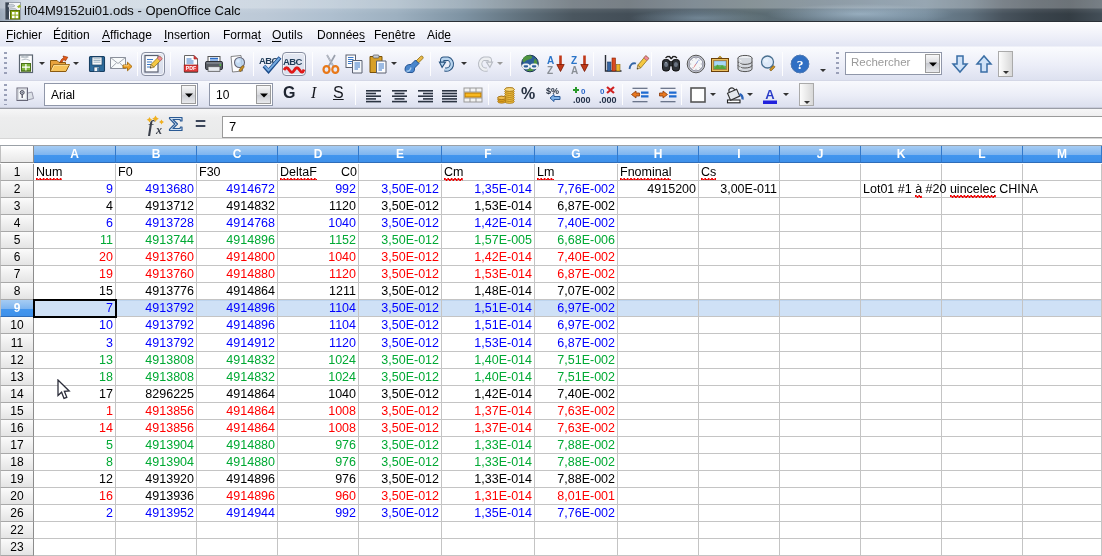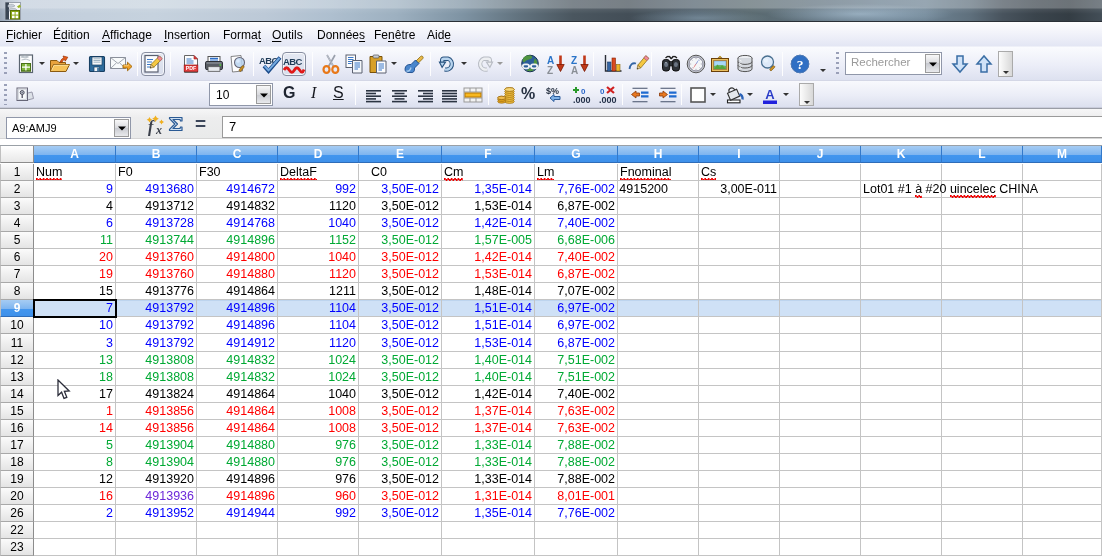--- a/index.html
+++ b/index.html
@@ -74,20 +74,21 @@
  <rect x="1.5" y="0.5" width="15" height="17" fill="#f4f6f8" stroke="#9aa2ac" stroke-width="1"></rect>
  <rect x="1.5" y="0.5" width="3.5" height="17" fill="#3a4654"></rect>
  <path d="M4 3 q5 -2 7 1 q-4 2 -7 1 z M5 7 q6 -2 8 1 q-5 2 -8 1 z" fill="#c8d0d8" stroke="#8a929c" stroke-width=".5"></path>
  <path d="M13 4.5 l3 -2 1 2.5 -2.5 1 z" fill="#9ab520"></path>
  <rect x="6.5" y="8.5" width="9" height="8.5" fill="#8aa818" stroke="#5a7208" stroke-width="1"></rect>
  <rect x="8" y="10" width="2.6" height="2.6" fill="#fff"></rect>
       <rect x="11.6" y="10" width="2.6" height="2.6" fill="#fff"></rect>
  <rect x="8" y="13.6" width="2.6" height="2.6" fill="#fff"></rect>
       <rect x="11.6" y="13.6" width="2.6" height="2.6" fill="#fff"></rect>
 </svg>
+<div class="txt">lf04M9152ui01.ods - OpenOffice Calc</div>
 </div>
 <div id="menubar">
     <span class="m" style="left:6px"><u>F</u>ichier</span>
     <span class="m" style="left:53px">É<u>d</u>ition</span>
     <span class="m" style="left:102px"><u>A</u>ffichage</span>
     <span class="m" style="left:164px"><u>I</u>nsertion</span>
     <span class="m" style="left:223px">Forma<u>t</u></span>
     <span class="m" style="left:272px"><u>O</u>utils</span>
     <span class="m" style="left:317px">Donnée<u>s</u></span>
     <span class="m" style="left:374px">Fe<u>n</u>être</span>
@@ -378,20 +379,24 @@
     <div class="ib" style="left:13px;top:2px;height:23px">
       <svg width="20" height="19" viewBox="0 0 20 19">
         <path d="M11 8 l6 -1.5 1.5 6.5 -6 1.5 z" fill="#dde1e8" stroke="#99a"></path>
         <rect x="2" y="2.5" width="10.5" height="12.5" fill="#f8f9fb" stroke="#667"></rect>
         <rect x="3.2" y="3.7" width="8.1" height="10.1" fill="none" stroke="#c4c8d2" stroke-width=".8"></rect>
         <circle cx="7.2" cy="7" r="2" fill="#b8bec8" stroke="#445" stroke-width=".9"></circle>
         <circle cx="7.2" cy="7" r=".7" fill="#667"></circle>
         <path d="M7.2 9 v3.5" stroke="#445" stroke-width="1.2"></path>
       </svg>
     </div>
+    <div class="combo" style="left:44px;top:2px;width:154px;height:23px">
+      <span class="abs" style="left:6px;top:4px;font-size:12px;color:#000">Arial</span>
+      <span class="combobtn"></span>
+    </div>
     <div class="combo" style="left:209px;top:2px;width:64px;height:23px">
       <span class="abs" style="left:6px;top:4px;font-size:12px;color:#000">10</span>
       <span class="combobtn"></span>
     </div>
     <span class="abs" style="left:283px;top:3px;font-size:16px;font-weight:bold;color:#1e2430">G</span>
     <span class="abs" style="left:311px;top:3px;font-size:16px;font-style:italic;font-family:'Liberation Serif',serif;color:#16181f">I</span>
     <span class="abs" style="left:333px;top:3px;font-size:16px;text-decoration:underline;color:#16181f">S</span>
     <div class="sep" style="left:355px;top:3px;height:21px"></div>
     <div class="ib" style="left:362px;top:2px;height:23px">
       <svg width="16" height="16" viewBox="0 0 16 16">
@@ -519,24 +524,20 @@
         <text x="9" y="13" font-size="13" font-weight="bold" fill="#2a3cc8" text-anchor="middle" font-family="Liberation Sans">A</text>
         <rect x="2" y="15" width="14" height="3.5" fill="#2222dd"></rect>
       </svg>
     </div>
     <div class="dd" style="left:783px;top:12px;border-top-color:#333"></div>
     <div class="abs" style="left:799px;top:2px;width:15px;height:23px;background:linear-gradient(90deg,#fcfcfc,#d8d8d8);border:1px solid #aaa">
       <div class="dd" style="left:4px;top:17px"></div>
     </div>
   </div>
 <div id="fbar">
-    <div class="combo" style="left:6px;top:8px;width:125px;height:22px">
-      <span class="abs" style="left:5px;top:4px;font-size:11px;color:#000">A9:AMJ9</span>
-      <span class="combobtn"></span>
-    </div>
     <div class="ib" style="left:145px;top:5px">
       <svg width="24" height="22" viewBox="0 0 24 22">
         <text x="3" y="17" font-size="16" font-style="italic" font-weight="bold" fill="#3a3f4a" font-family="Liberation Serif,serif">f</text>
         <text x="11" y="19" font-size="12" font-style="italic" font-weight="bold" fill="#3a3f4a" font-family="Liberation Serif,serif">x</text>
         <path d="M4.5 2 l1 1.8 1.8 1 -1.8 1 -1 1.8 -1 -1.8 -1.8 -1 1.8 -1 z" fill="#f0b020"></path>
         <path d="M10.5 0.5 l1.2 2.1 2.1 1.2 -2.1 1.2 -1.2 2.1 -1.2 -2.1 -2.1 -1.2 2.1 -1.2 z" fill="#f0b020"></path>
         <path d="M16.5 4.5 l.9 1.6 1.6 .9 -1.6 .9 -.9 1.6 -.9 -1.6 -1.6 -.9 1.6 -.9 z" fill="#f0b020"></path>
       </svg>
     </div>
     <div class="ib" style="left:167px;top:7px;width:18px;height:16px">
@@ -885,21 +886,21 @@
     <div class="cell" style="left:618px;top:400px;width:81px;height:17px;line-height:17px"></div>
     <div class="cell" style="left:699px;top:400px;width:81px;height:17px;line-height:17px"></div>
     <div class="cell" style="left:780px;top:400px;width:81px;height:17px;line-height:17px"></div>
     <div class="cell" style="left:861px;top:400px;width:81px;height:17px;line-height:17px"></div>
     <div class="cell" style="left:942px;top:400px;width:81px;height:17px;line-height:17px"></div>
     <div class="cell" style="left:1023px;top:400px;width:79px;height:17px;line-height:17px"></div>
     <div class="cell" style="left:34px;top:25px;width:82px;height:17px;line-height:17px;border-color:transparent"><span class="wavy">Num</span></div>
     <div class="cell" style="left:116px;top:25px;width:81px;height:30px;line-height:17px;border-color:transparent"><span class="">F0</span></div>
     <div class="cell" style="left:197px;top:25px;width:81px;height:17px;line-height:17px;border-color:transparent"><span class="">F30</span></div>
     <div class="cell" style="left:278px;top:25px;width:81px;height:17px;line-height:17px;border-color:transparent"><span class="wavy">DeltaF</span></div>
-    <div class="cell" style="left:369px;top:25px;width:83px;height:24px;line-height:17px;border-color:transparent"><span class="">C0</span></div>
+    <div class="cell" style="left:339px;top:25px;width:83px;height:24px;line-height:17px;border-color:transparent"><span class="">C0</span></div>
     <div class="cell" style="left:442px;top:25px;width:93px;height:33px;line-height:17px;border-color:transparent"><span class="wavy">Cm</span></div>
     <div class="cell" style="left:535px;top:25px;width:83px;height:17px;line-height:17px;border-color:transparent"><span class="wavy">Lm</span></div>
     <div class="cell" style="left:618px;top:25px;width:81px;height:17px;line-height:17px;border-color:transparent"><span class="wavy">Fnominal</span></div>
     <div class="cell" style="left:699px;top:25px;width:81px;height:17px;line-height:17px;border-color:transparent"><span class="wavy">Cs</span></div>
     <div class="cell num" style="left:34px;top:42px;width:82px;height:17px;line-height:17px;color:#0000ff;border-color:transparent">9</div>
     <div class="cell num" style="left:116px;top:42px;width:81px;height:17px;line-height:17px;color:#0000ff;border-color:transparent">4913680</div>
     <div class="cell num" style="left:197px;top:42px;width:81px;height:17px;line-height:17px;color:#0000ff;border-color:transparent">4914672</div>
     <div class="cell num" style="left:278px;top:42px;width:81px;height:17px;line-height:17px;color:#0000ff;border-color:transparent">992</div>
     <div class="cell num" style="left:359px;top:42px;width:83px;height:17px;line-height:17px;color:#0000ff;border-color:transparent">3,50E-012</div>
     <div class="cell num" style="left:442px;top:42px;width:93px;height:17px;line-height:17px;color:#0000ff;border-color:transparent">1,35E-014</div>
@@ -975,21 +976,21 @@
     <div class="cell num" style="left:442px;top:213px;width:93px;height:17px;line-height:17px;color:#00a933;border-color:transparent">1,40E-014</div>
     <div class="cell num" style="left:535px;top:213px;width:83px;height:17px;line-height:17px;color:#00a933;border-color:transparent">7,51E-002</div>
     <div class="cell num" style="left:34px;top:230px;width:82px;height:17px;line-height:17px;color:#00a933;border-color:transparent">18</div>
     <div class="cell num" style="left:116px;top:230px;width:81px;height:17px;line-height:17px;color:#00a933;border-color:transparent">4913808</div>
     <div class="cell num" style="left:197px;top:230px;width:81px;height:17px;line-height:17px;color:#00a933;border-color:transparent">4914832</div>
     <div class="cell num" style="left:278px;top:230px;width:81px;height:17px;line-height:17px;color:#00a933;border-color:transparent">1024</div>
     <div class="cell num" style="left:359px;top:230px;width:83px;height:17px;line-height:17px;color:#00a933;border-color:transparent">3,50E-012</div>
     <div class="cell num" style="left:442px;top:230px;width:93px;height:17px;line-height:17px;color:#00a933;border-color:transparent">1,40E-014</div>
     <div class="cell num" style="left:535px;top:230px;width:83px;height:17px;line-height:17px;color:#00a933;border-color:transparent">7,51E-002</div>
     <div class="cell num" style="left:34px;top:247px;width:82px;height:17px;line-height:17px;color:#000000;border-color:transparent">17</div>
-    <div class="cell num" style="left:116px;top:247px;width:81px;height:17px;line-height:17px;color:#000000;border-color:transparent">4913824</div>
+    <div class="cell num" style="left:116px;top:247px;width:81px;height:17px;line-height:17px;color:#000000;border-color:transparent">8296225</div>
     <div class="cell num" style="left:197px;top:247px;width:81px;height:17px;line-height:17px;color:#000000;border-color:transparent">4914864</div>
     <div class="cell num" style="left:278px;top:247px;width:81px;height:17px;line-height:17px;color:#000000;border-color:transparent">1040</div>
     <div class="cell num" style="left:359px;top:247px;width:83px;height:17px;line-height:17px;color:#000000;border-color:transparent">3,50E-012</div>
     <div class="cell num" style="left:442px;top:247px;width:93px;height:17px;line-height:17px;color:#000000;border-color:transparent">1,42E-014</div>
     <div class="cell num" style="left:535px;top:247px;width:83px;height:17px;line-height:17px;color:#000000;border-color:transparent">7,40E-002</div>
     <div class="cell num" style="left:34px;top:264px;width:82px;height:17px;line-height:17px;color:#ff0000;border-color:transparent">1</div>
     <div class="cell num" style="left:116px;top:264px;width:81px;height:17px;line-height:17px;color:#ff0000;border-color:transparent">4913856</div>
     <div class="cell num" style="left:197px;top:264px;width:81px;height:17px;line-height:17px;color:#ff0000;border-color:transparent">4914864</div>
     <div class="cell num" style="left:278px;top:264px;width:81px;height:17px;line-height:17px;color:#ff0000;border-color:transparent">1008</div>
     <div class="cell num" style="left:359px;top:264px;width:83px;height:17px;line-height:17px;color:#ff0000;border-color:transparent">3,50E-012</div>
@@ -1017,32 +1018,32 @@
     <div class="cell num" style="left:442px;top:315px;width:93px;height:17px;line-height:17px;color:#00a933;border-color:transparent">1,33E-014</div>
     <div class="cell num" style="left:535px;top:315px;width:83px;height:17px;line-height:17px;color:#00a933;border-color:transparent">7,88E-002</div>
     <div class="cell num" style="left:34px;top:332px;width:82px;height:17px;line-height:17px;color:#000000;border-color:transparent">12</div>
     <div class="cell num" style="left:116px;top:332px;width:81px;height:17px;line-height:17px;color:#000000;border-color:transparent">4913920</div>
     <div class="cell num" style="left:197px;top:332px;width:81px;height:17px;line-height:17px;color:#000000;border-color:transparent">4914896</div>
     <div class="cell num" style="left:278px;top:332px;width:81px;height:17px;line-height:17px;color:#000000;border-color:transparent">976</div>
     <div class="cell num" style="left:359px;top:332px;width:83px;height:17px;line-height:17px;color:#000000;border-color:transparent">3,50E-012</div>
     <div class="cell num" style="left:442px;top:332px;width:93px;height:17px;line-height:17px;color:#000000;border-color:transparent">1,33E-014</div>
     <div class="cell num" style="left:535px;top:332px;width:83px;height:17px;line-height:17px;color:#000000;border-color:transparent">7,88E-002</div>
     <div class="cell num" style="left:34px;top:349px;width:82px;height:17px;line-height:17px;color:#ff0000;border-color:transparent">16</div>
-    <div class="cell num" style="left:116px;top:349px;width:81px;height:17px;line-height:17px;color:#6d28d9;border-color:transparent">4913936</div>
+    <div class="cell num" style="left:116px;top:349px;width:81px;height:17px;line-height:17px;color:#000000;border-color:transparent">4913936</div>
     <div class="cell num" style="left:197px;top:349px;width:81px;height:17px;line-height:17px;color:#ff0000;border-color:transparent">4914896</div>
     <div class="cell num" style="left:278px;top:349px;width:81px;height:17px;line-height:17px;color:#ff0000;border-color:transparent">960</div>
     <div class="cell num" style="left:359px;top:349px;width:83px;height:17px;line-height:17px;color:#ff0000;border-color:transparent">3,50E-012</div>
     <div class="cell num" style="left:442px;top:349px;width:93px;height:17px;line-height:17px;color:#ff0000;border-color:transparent">1,31E-014</div>
     <div class="cell num" style="left:535px;top:349px;width:83px;height:17px;line-height:17px;color:#ff0000;border-color:transparent">8,01E-001</div>
     <div class="cell num" style="left:34px;top:366px;width:82px;height:17px;line-height:17px;color:#0000ff;border-color:transparent">2</div>
     <div class="cell num" style="left:116px;top:366px;width:81px;height:17px;line-height:17px;color:#0000ff;border-color:transparent">4913952</div>
     <div class="cell num" style="left:197px;top:366px;width:81px;height:17px;line-height:17px;color:#0000ff;border-color:transparent">4914944</div>
     <div class="cell num" style="left:278px;top:366px;width:81px;height:17px;line-height:17px;color:#0000ff;border-color:transparent">992</div>
     <div class="cell num" style="left:359px;top:366px;width:83px;height:17px;line-height:17px;color:#0000ff;border-color:transparent">3,50E-012</div>
     <div class="cell num" style="left:442px;top:366px;width:93px;height:17px;line-height:17px;color:#0000ff;border-color:transparent">1,35E-014</div>
     <div class="cell num" style="left:535px;top:366px;width:83px;height:17px;line-height:17px;color:#0000ff;border-color:transparent">7,76E-002</div>
-    <div class="cell num" style="left:590px;top:42px;width:81px;height:17px;line-height:17px;border-color:transparent">4915200</div>
+    <div class="cell num" style="left:618px;top:42px;width:81px;height:17px;line-height:17px;border-color:transparent">4915200</div>
     <div class="cell num" style="left:699px;top:42px;width:81px;height:17px;line-height:17px;border-color:transparent">3,00E-011</div>
     <div class="cell of" style="left:861px;top:42px;width:81px;height:17px;line-height:17px;border-color:transparent">Lot01 #1 <span class="wavy">à</span> #20 <span class="wavy">uincelec</span> CHINA</div>
     <div class="abs" style="left:33px;top:160px;width:84px;height:19px;border:2px solid #000;z-index:5"></div>
     <svg class="cursor" style="left:57px;top:240px" width="14" height="21" viewBox="0 0 14 21">
 <path d="M1 1 L1 16.5 L4.6 13.2 L7 19.4 L9.8 18.3 L7.4 12.3 L12.2 12 Z" fill="#fff" stroke="#2b2d3a" stroke-width="1.3"></path>
     </svg>
   </div>
 </body></html>

